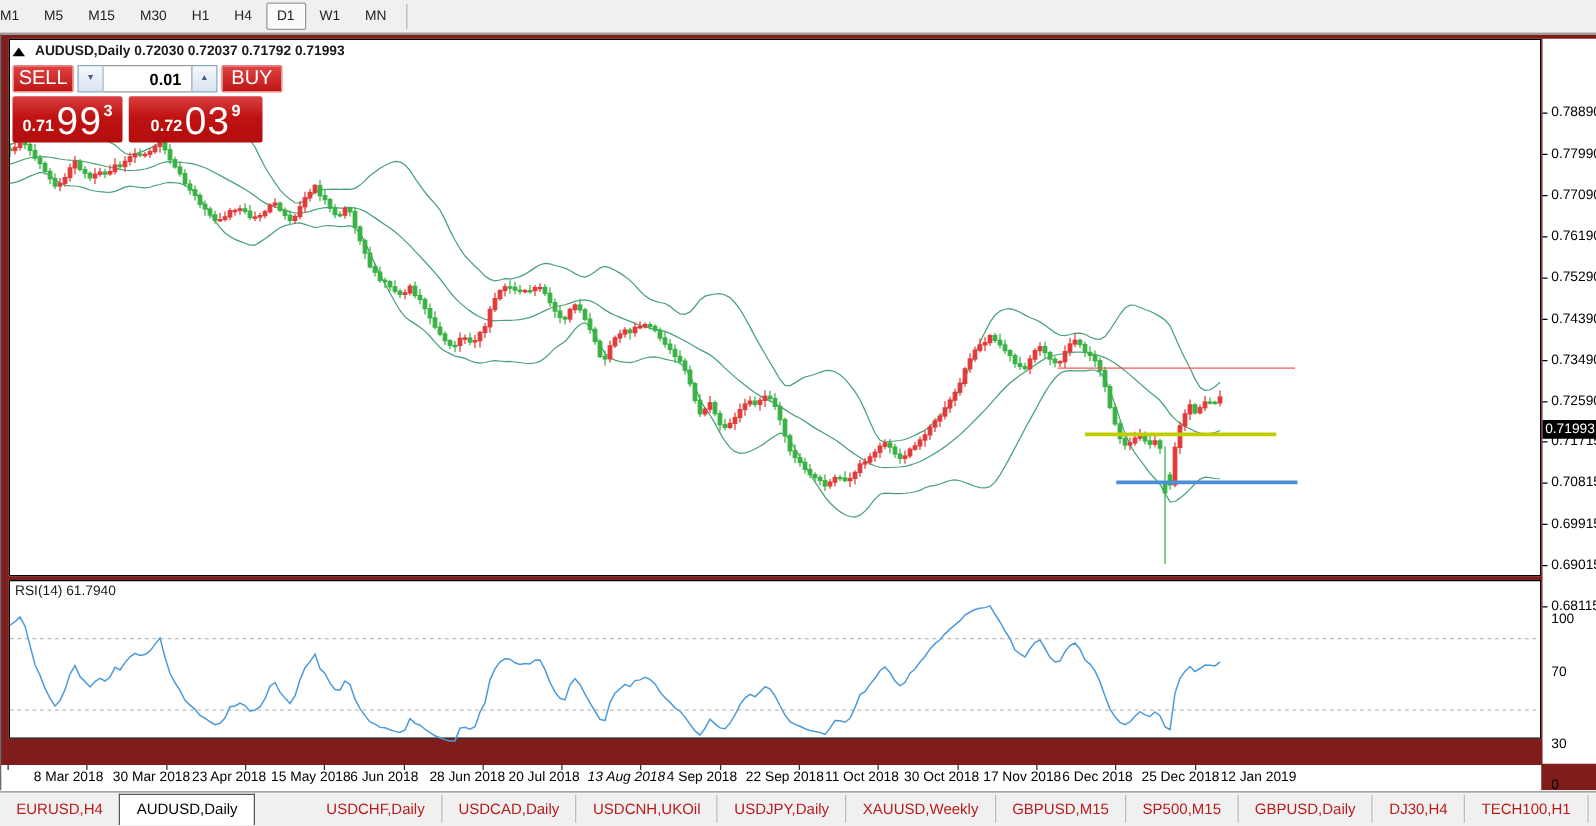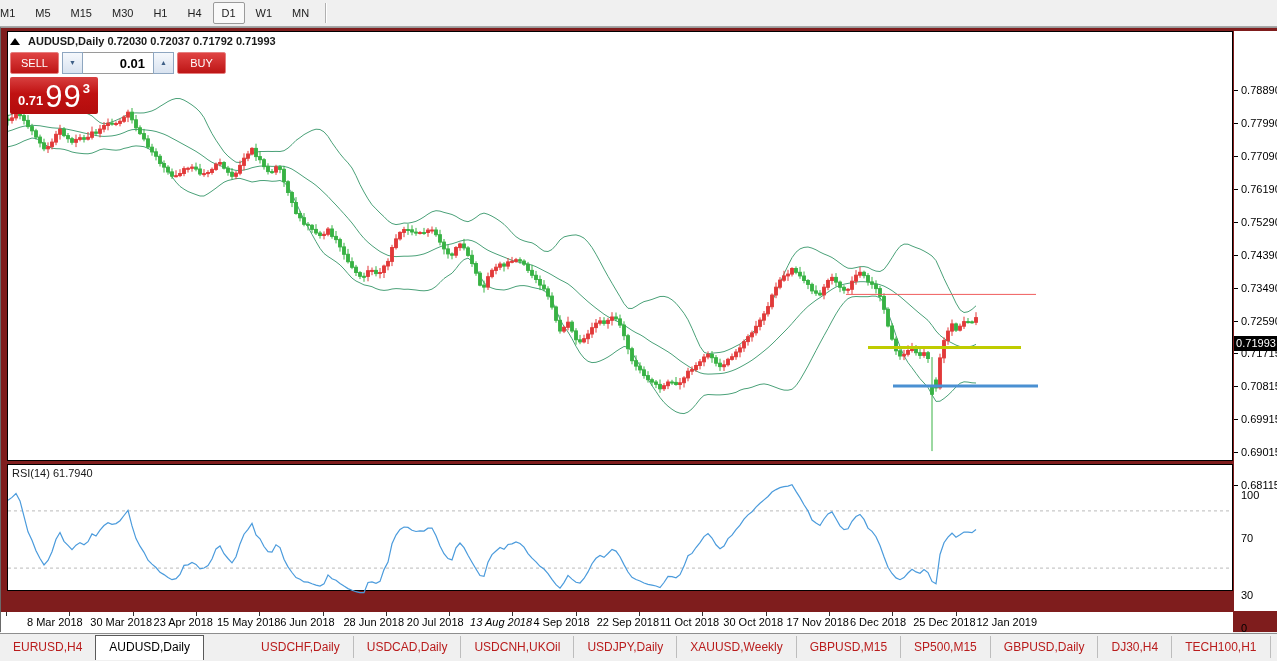--- a/index.html
+++ b/index.html
@@ -37,21 +37,21 @@
   #chart-title{position:absolute;left:20px;top:3px;font-size:11px;font-weight:bold;color:#1a1a1a;
     white-space:nowrap;}
   #shift-marker{position:absolute;left:2px;top:6px;width:0;height:0;
     border-left:5px solid transparent;border-right:5px solid transparent;border-bottom:7px solid #000;}
   #rsi-label{position:absolute;left:4px;top:2px;font-size:11px;color:#1a1a1a;}
 
   
   #trade-panel{position:absolute;left:2px;top:20px;width:218px;}
   #tp-row1{display:flex;height:22px;}
   .tp-btn{width:49px;height:22px;box-sizing:border-box;border:1px solid #e57f7f;border-radius:2px;
-    background:linear-gradient(#e04343,#bd1515);color:#fff;font-size:11px;text-align:center;
+    background:linear-gradient(#e04343,#bd1515);color:#fff;font-size:16px;text-align:center;
     line-height:20px;cursor:pointer;}
   .spin-btn{width:21px;height:22px;box-sizing:border-box;border:1px solid #8ea6c0;
     background:linear-gradient(#f5f8fc,#d9e3f0);color:#3f5f86;font-size:7px;text-align:center;
     line-height:20px;cursor:pointer;}
   #lot-input{width:70px;height:22px;box-sizing:border-box;border:1px solid #9a9a9a;border-left:none;
     border-right:none;font-family:"Liberation Sans",sans-serif;font-size:13px;font-weight:bold;
     text-align:right;padding:0 8px 0 0;color:#000;}
   #tp-row1 .gap{width:3px;}
   #tp-row2{display:flex;margin-top:3px;}
   .quote-box{height:37px;box-sizing:border-box;border-radius:2px;color:#fff;
@@ -603,20 +603,25 @@
           <div class="spin-btn"><span>▲</span></div>
           <div class="gap"></div>
           <div class="tp-btn">BUY</div>
         </div>
         <div id="tp-row2">
           <div class="quote-box" id="sell-quote">
             <span class="q-small">0.71</span>
             <span class="q-big">99</span>
             <span class="q-sup">3</span>
           </div>
+          <div class="quote-box" id="buy-quote">
+            <span class="q-small">0.72</span>
+            <span class="q-big">03</span>
+            <span class="q-sup">9</span>
+          </div>
         </div>
       </div>
     </div>
 
     <div id="rsi-pane">
       <svg id="rsi-svg" width="1224" height="145">
           <line x1="0" y1="45.9" x2="1224" y2="45.9" stroke="#bbbbbb" stroke-width="1" stroke-dasharray="3,3"></line>
           <line x1="0" y1="103.1" x2="1224" y2="103.1" stroke="#bbbbbb" stroke-width="1" stroke-dasharray="3,3"></line>
           <polyline fill="none" stroke="#4b9bdc" stroke-width="1.2" points="0.0,35.2 4.0,32.4 8.0,28.5 12.0,35.9 16.0,51.3 20.0,66.8 24.0,75.3 28.0,85.7 32.0,93.5 36.0,99.9 40.0,95.4 44.0,86.7 48.0,74.2 52.0,67.5 56.0,76.3 60.0,80.3 64.0,84.6 68.0,80.2 72.0,77.6 76.0,79.8 80.0,76.7 84.0,68.9 88.0,71.0 92.0,65.1 96.0,60.5 100.0,57.7 104.0,59.3 108.0,58.6 112.0,55.7 116.0,50.5 120.0,45.3 124.0,60.9 128.0,73.6 132.0,81.2 136.0,87.3 140.0,95.2 144.0,99.1 148.0,102.5 152.0,107.4 156.0,109.6 160.0,112.4 164.0,114.7 168.0,113.6 172.0,109.4 176.0,100.4 180.0,99.8 184.0,97.5 188.0,99.4 192.0,103.9 196.0,103.0 200.0,100.6 204.0,94.0 208.0,83.9 212.0,81.0 216.0,88.7 220.0,93.5 224.0,97.8 228.0,91.8 232.0,78.9 236.0,69.2 240.0,64.3 244.0,58.4 248.0,69.9 252.0,73.8 256.0,81.5 260.0,86.6 264.0,87.1 268.0,79.8 272.0,82.6 276.0,94.3 280.0,101.9 284.0,107.5 288.0,112.6 292.0,114.3 296.0,116.9 300.0,117.2 304.0,118.8 308.0,120.1 312.0,121.0 316.0,118.9 320.0,109.9 324.0,113.7 328.0,115.2 332.0,118.4 336.0,121.1 340.0,123.6 344.0,125.2 348.0,126.7 352.0,127.7 356.0,127.7 360.0,117.5 364.0,116.9 368.0,118.4 372.0,116.4 376.0,104.6 380.0,97.1 384.0,78.8 388.0,70.1 392.0,64.4 396.0,62.0 400.0,62.4 404.0,65.2 408.0,66.5 412.0,65.9 416.0,66.1 420.0,63.2 424.0,63.0 428.0,70.7 432.0,80.9 436.0,88.7 440.0,93.6 444.0,94.9 448.0,82.9 452.0,78.0 456.0,82.6 460.0,90.3 464.0,97.3 468.0,104.0 472.0,110.5 476.0,111.4 480.0,97.1 484.0,89.6 488.0,86.0 492.0,82.5 496.0,84.3 500.0,79.5 504.0,78.9 508.0,76.9 512.0,78.5 516.0,82.1 520.0,88.6 524.0,93.2 528.0,96.9 532.0,101.3 536.0,104.0 540.0,108.7 544.0,114.4 548.0,119.7 552.0,123.1 556.0,117.6 560.0,110.4 564.0,114.1 568.0,117.3 572.0,118.0 576.0,113.5 580.0,106.9 584.0,98.7 588.0,93.3 592.0,90.5 596.0,92.4 600.0,88.5 604.0,84.4 608.0,86.1 612.0,91.7 616.0,99.6 620.0,107.0 624.0,112.4 628.0,114.5 632.0,116.0 636.0,118.0 640.0,119.4 644.0,120.2 648.0,121.0 652.0,122.5 656.0,117.5 660.0,111.4 664.0,111.6 668.0,112.8 672.0,109.7 676.0,101.1 680.0,90.7 684.0,88.4 688.0,82.5 692.0,77.6 696.0,71.6 700.0,68.6 704.0,73.0 708.0,79.8 712.0,83.7 716.0,81.0 720.0,73.6 724.0,70.2 728.0,64.6 732.0,60.2 736.0,54.1 740.0,49.9 744.0,46.8 748.0,42.1 752.0,38.3 756.0,34.9 760.0,31.5 764.0,27.0 768.0,24.6 772.0,22.6 776.0,21.6 780.0,21.1 784.0,19.7 788.0,26.4 792.0,32.6 796.0,39.8 800.0,45.9 804.0,55.1 808.0,58.1 812.0,60.5 816.0,54.0 820.0,49.0 824.0,46.9 828.0,53.8 832.0,60.9 836.0,64.6 840.0,63.8 844.0,56.3 848.0,51.5 852.0,49.4 856.0,54.4 860.0,63.1 864.0,66.3 868.0,71.7 872.0,80.5 876.0,91.8 880.0,102.3 884.0,108.5 888.0,112.9 892.0,114.7 896.0,112.6 900.0,108.0 904.0,104.3 908.0,106.9 912.0,108.2 916.0,104.5 920.0,107.6 924.0,116.4 928.0,118.8 932.0,89.5 936.0,77.7 940.0,72.1 944.0,68.2 948.0,72.2 952.0,69.8 956.0,67.1 960.0,67.2 964.0,67.7 968.0,64.5"></polyline>
         </svg>

